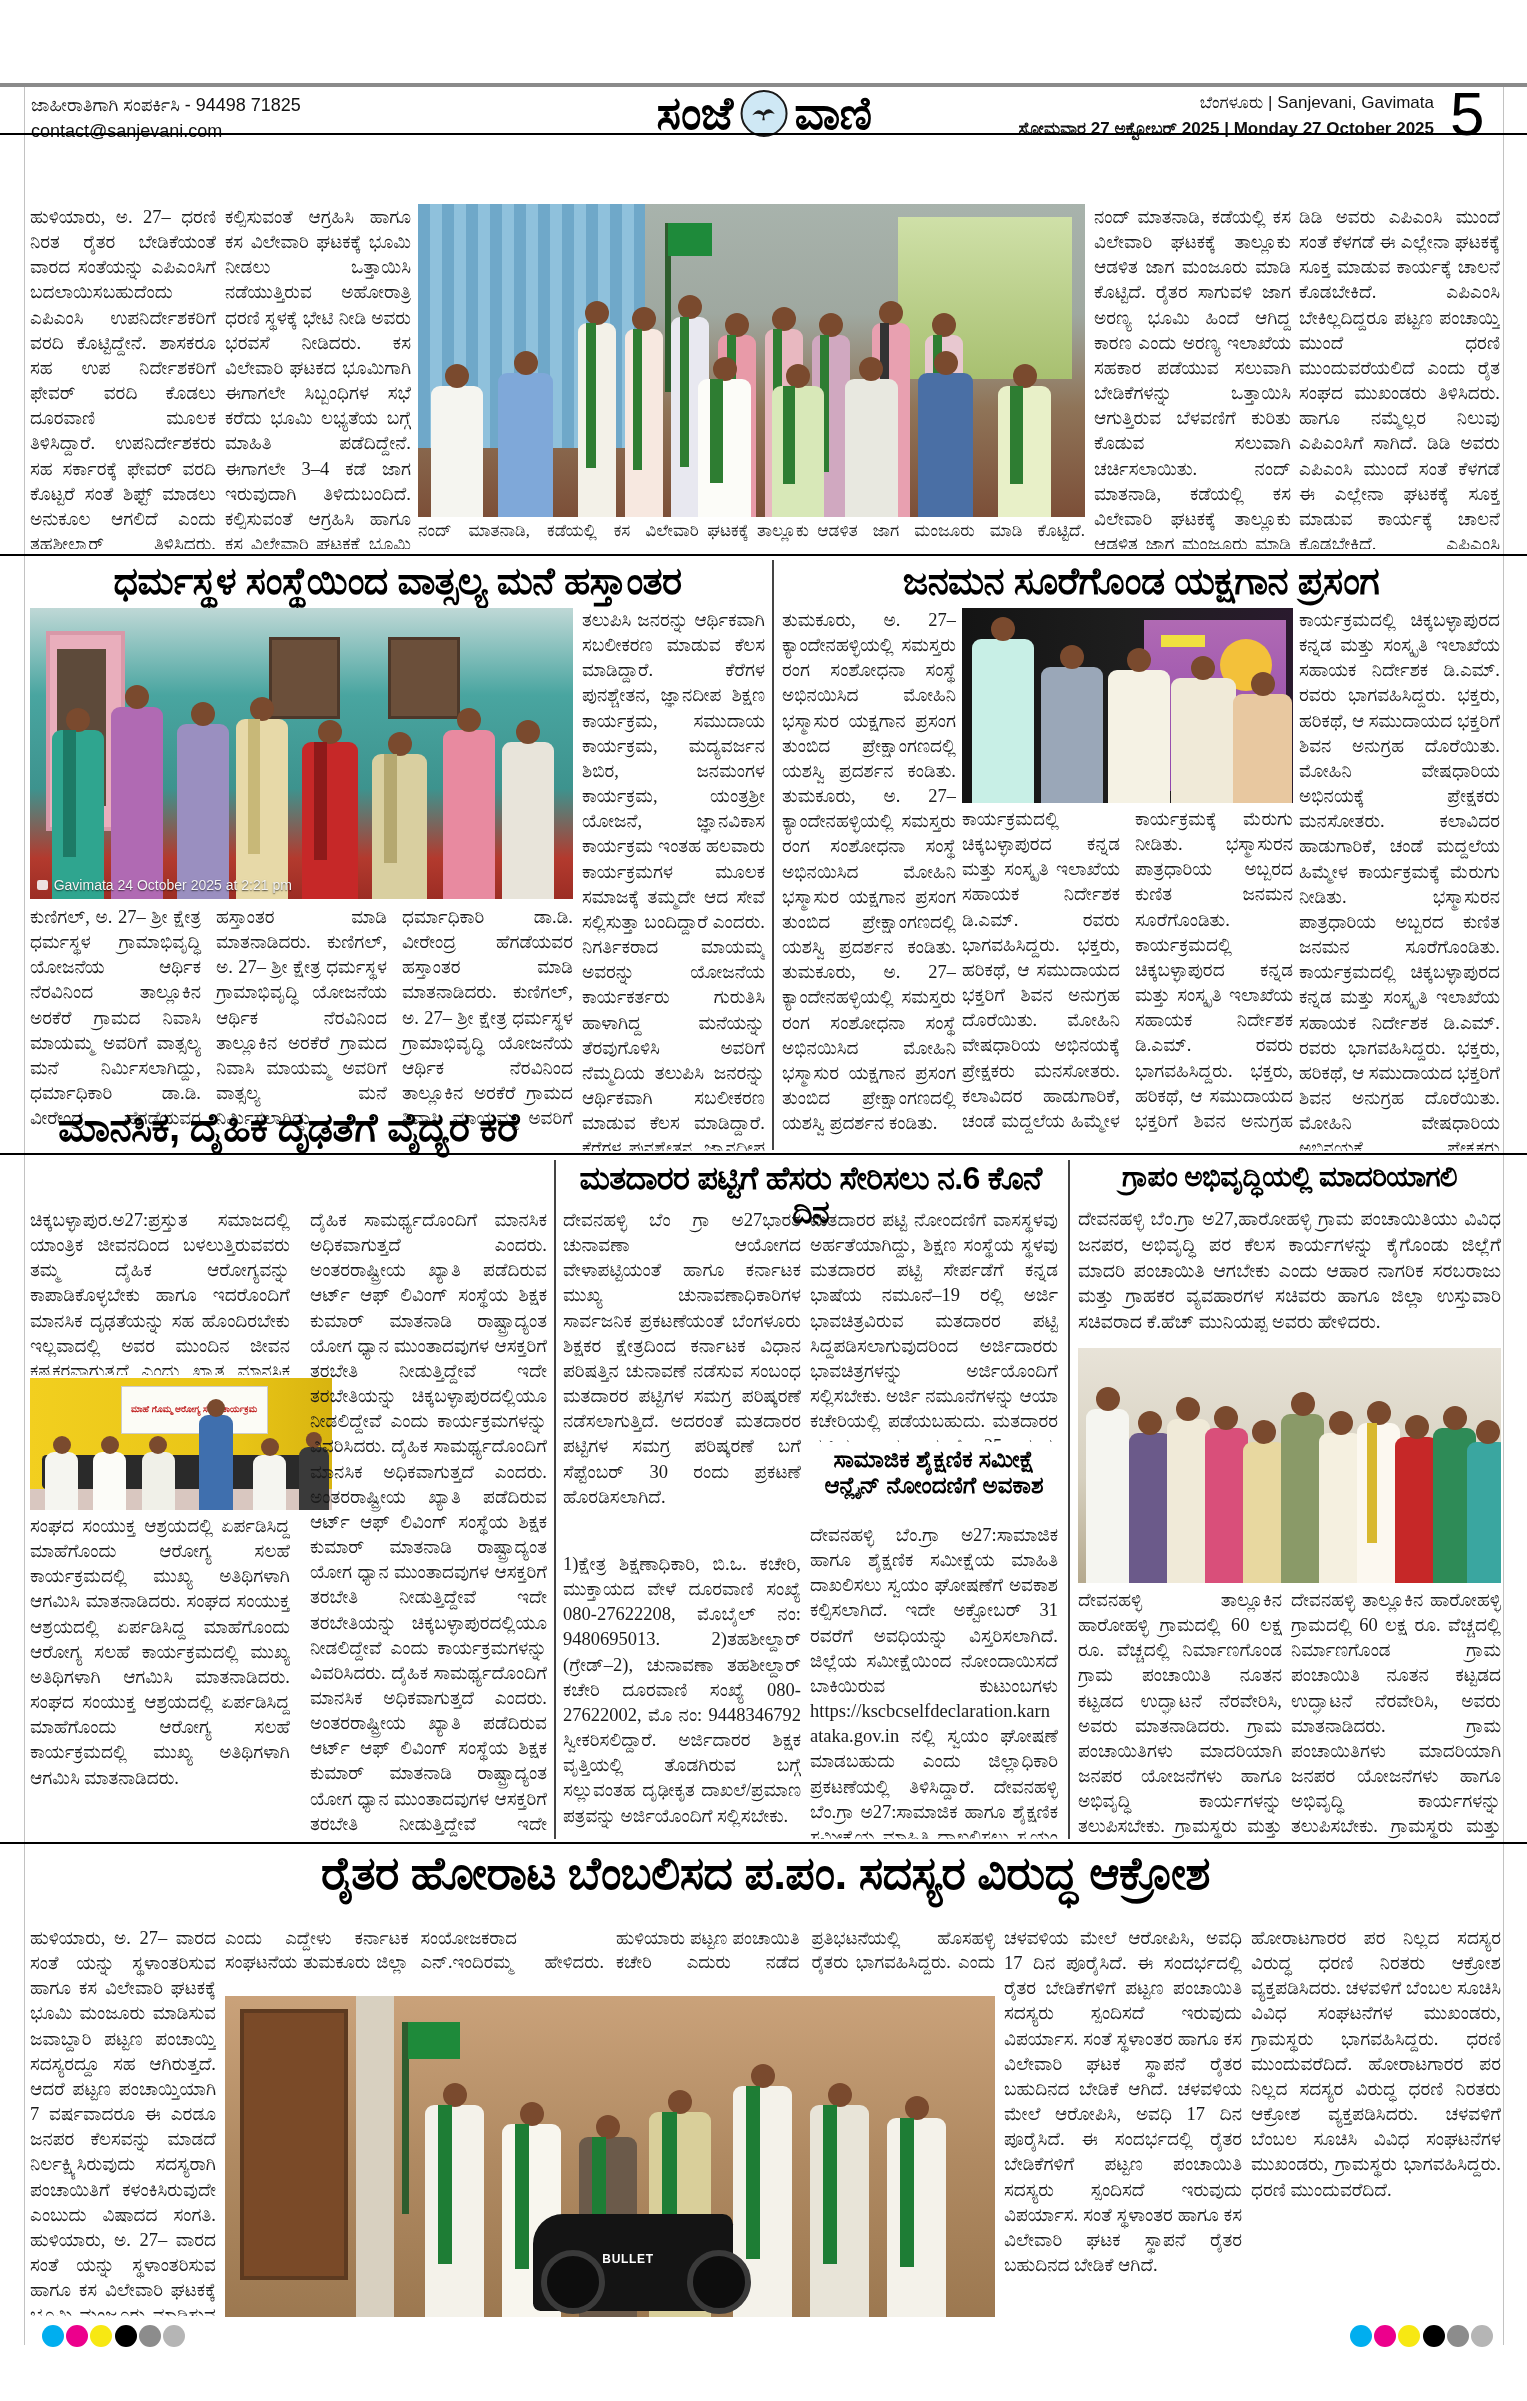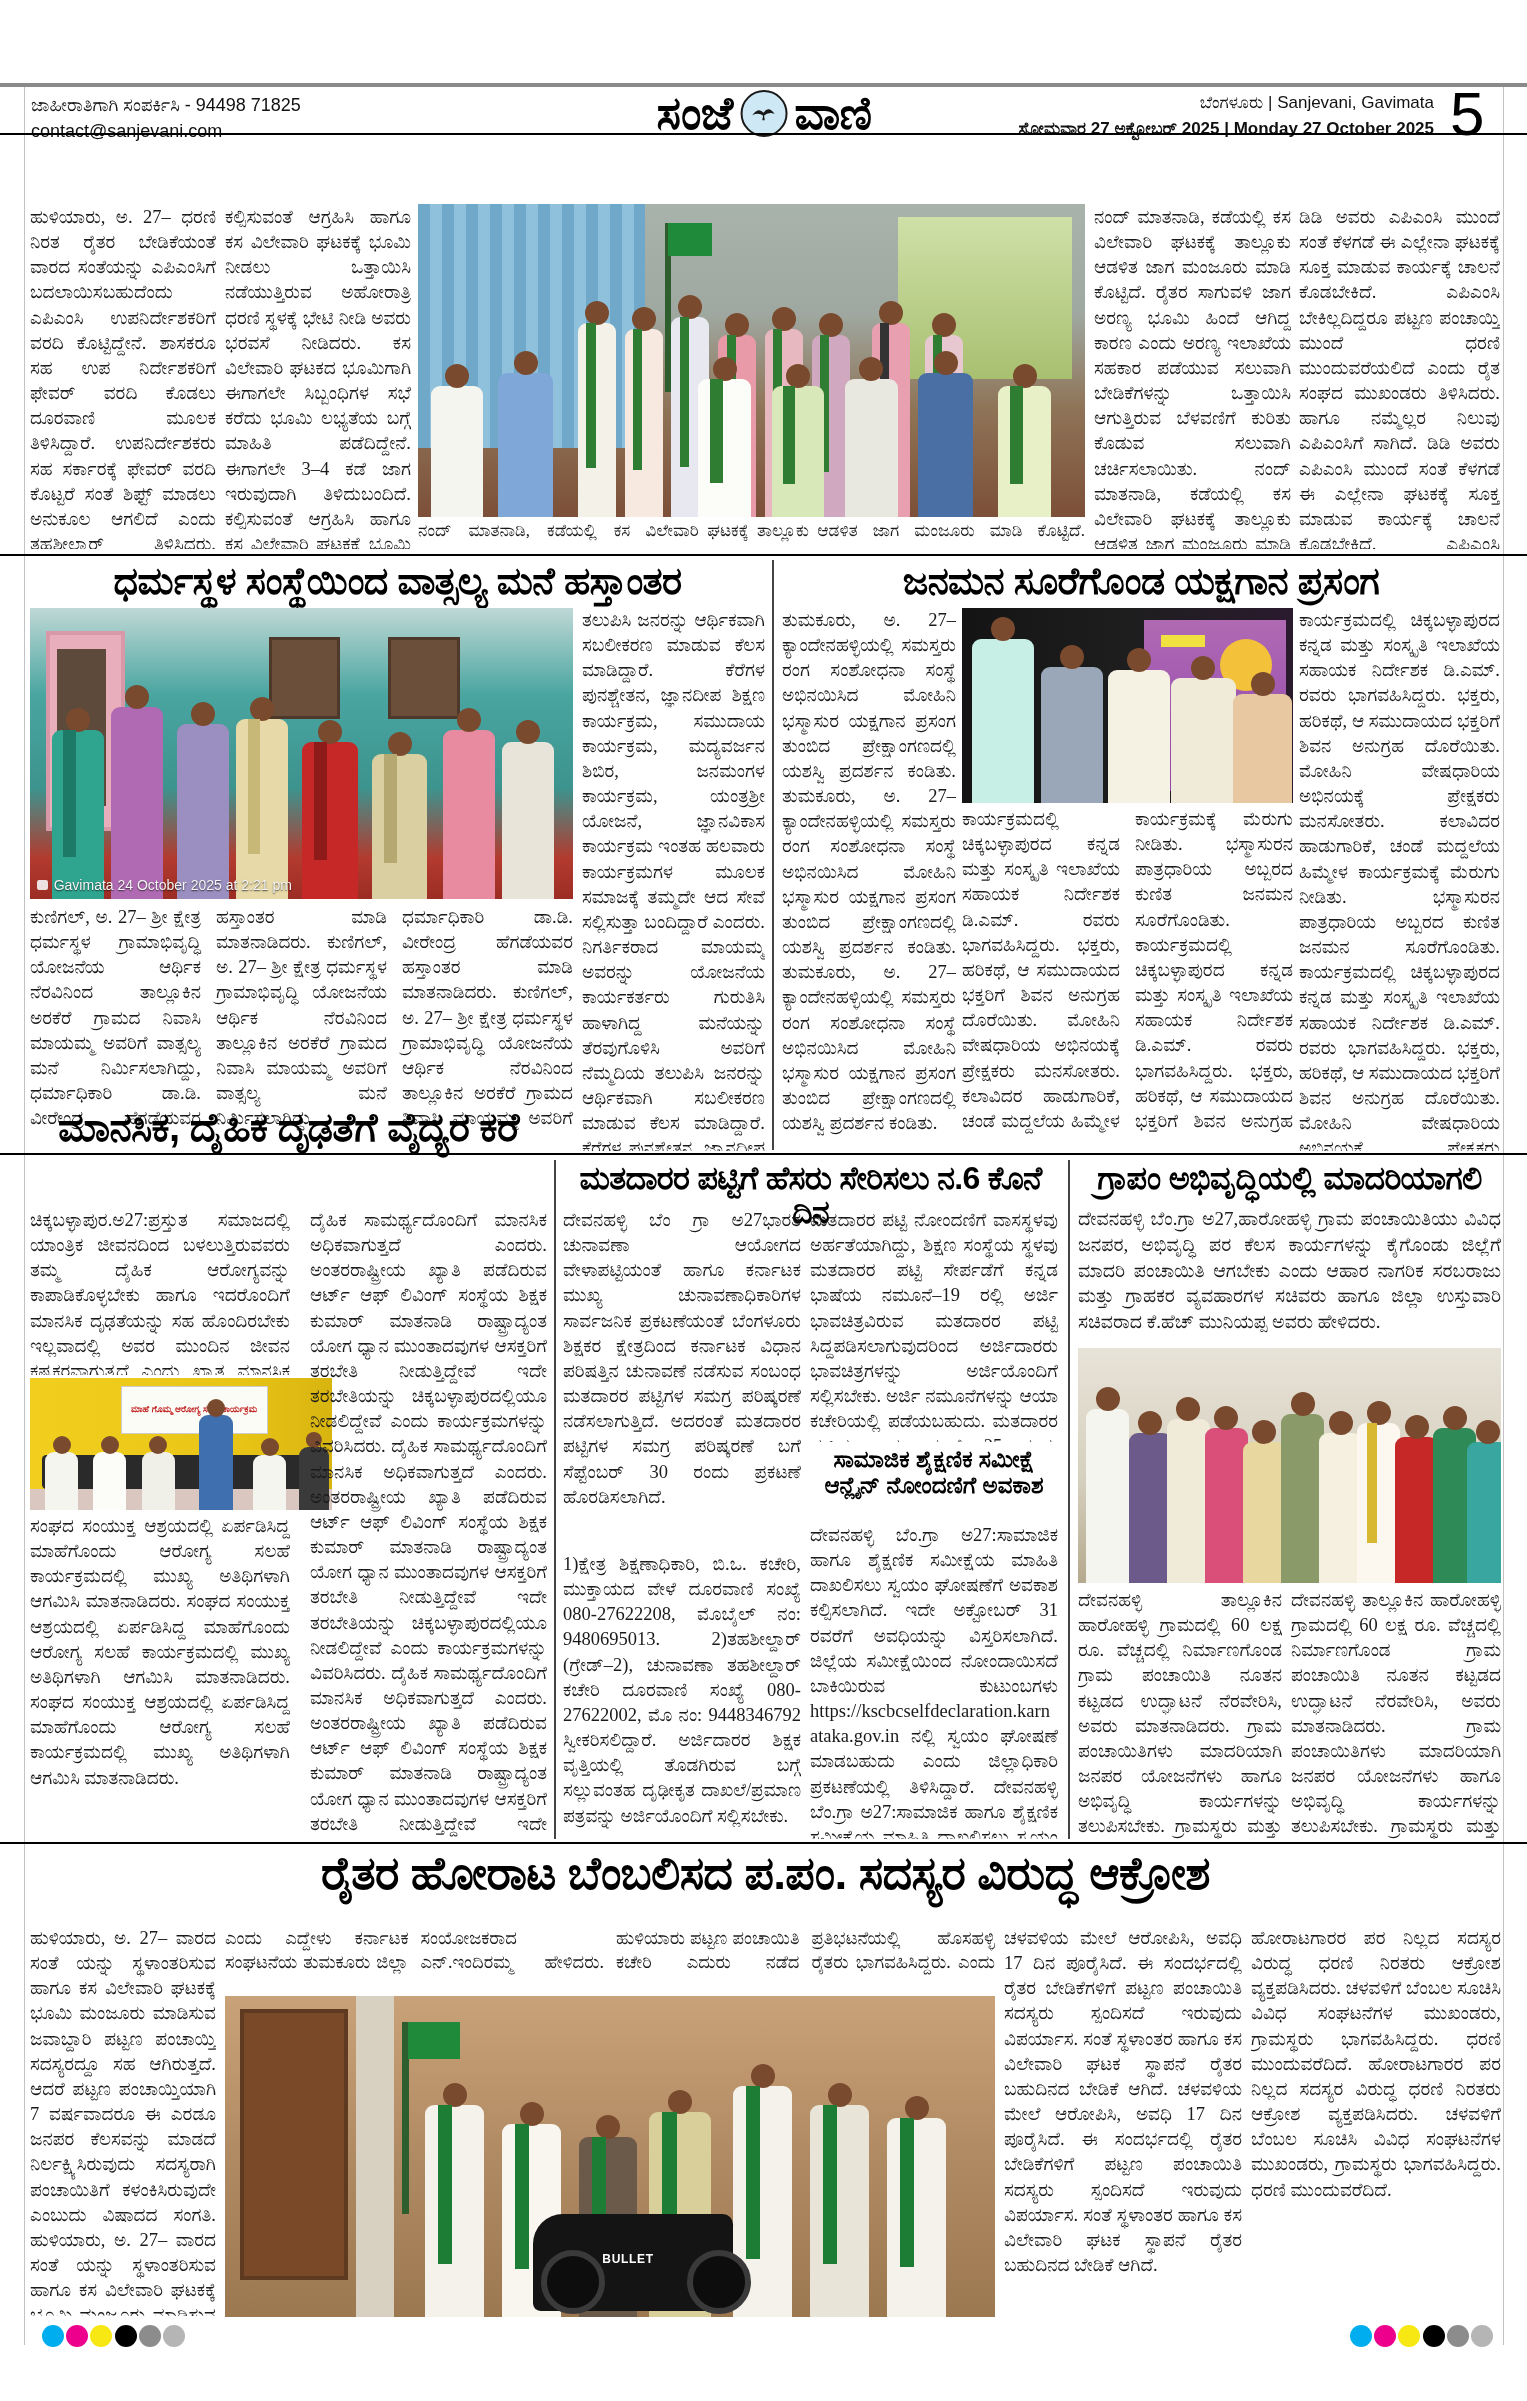--- a/index.html
+++ b/index.html
@@ -278,21 +278,21 @@
 
   <div class="abs col" style="left:810px;top:1208px;width:248px;height:234px">ಮತದಾರರ ಪಟ್ಟಿ ನೋಂದಣಿಗೆ ವಾಸಸ್ಥಳವು ಅರ್ಹತೆಯಾಗಿದ್ದು, ಶಿಕ್ಷಣ ಸಂಸ್ಥೆಯ ಸ್ಥಳವು ಮತದಾರರ ಪಟ್ಟಿ ಸೇರ್ಪಡೆಗೆ ಕನ್ನಡ ಭಾಷೆಯ ನಮೂನೆ–19 ರಲ್ಲಿ ಅರ್ಜಿ ಭಾವಚಿತ್ರವಿರುವ ಮತದಾರರ ಪಟ್ಟಿ ಸಿದ್ದಪಡಿಸಲಾಗುವುದರಿಂದ ಅರ್ಜಿದಾರರು ಭಾವಚಿತ್ರಗಳನ್ನು ಅರ್ಜಿಯೊಂದಿಗೆ ಸಲ್ಲಿಸಬೇಕು. ಅರ್ಜಿ ನಮೂನೆಗಳನ್ನು ಆಯಾ ಕಚೇರಿಯಲ್ಲಿ ಪಡೆಯಬಹುದು. ಮತದಾರರ ಪಟ್ಟಿಯ ಅರ್ಹ ಸಂಖ್ಯೆ 25 ರಂದು ಪ್ರಕಟಿಸಲಾಗುತ್ತದೆ, ಅಕ್ಟೋಬರ್ 10 ರಿಂದ ಕಾಲಾವಧಿ ಆರಂಭವಾಗಿದೆ.</div>
   <div class="abs" style="left:810px;top:1446px;width:248px;height:71px">
     <div class="boxhead">ಸಾಮಾಜಿಕ ಶೈಕ್ಷಣಿಕ ಸಮೀಕ್ಷೆ</div>
     <div class="boxhead">ಆನ್ಲೈನ್ ನೋಂದಣಿಗೆ ಅವಕಾಶ</div>
   </div>
   <div class="abs col" style="left:810px;top:1523px;width:248px;height:316px">ದೇವನಹಳ್ಳಿ ಬೆಂ.ಗ್ರಾ ಅ27:ಸಾಮಾಜಿಕ ಹಾಗೂ ಶೈಕ್ಷಣಿಕ ಸಮೀಕ್ಷೆಯ ಮಾಹಿತಿ ದಾಖಲಿಸಲು ಸ್ವಯಂ ಘೋಷಣೆಗೆ ಅವಕಾಶ ಕಲ್ಪಿಸಲಾಗಿದೆ. ಇದೇ ಅಕ್ಟೋಬರ್ 31 ರವರೆಗೆ ಅವಧಿಯನ್ನು ವಿಸ್ತರಿಸಲಾಗಿದೆ. ಜಿಲ್ಲೆಯ ಸಮೀಕ್ಷೆಯಿಂದ ನೋಂದಾಯಿಸದೆ ಬಾಕಿಯಿರುವ ಕುಟುಂಬಗಳು https://kscbcselfdeclaration.karnataka.gov.in ನಲ್ಲಿ ಸ್ವಯಂ ಘೋಷಣೆ ಮಾಡಬಹುದು ಎಂದು ಜಿಲ್ಲಾಧಿಕಾರಿ ಪ್ರಕಟಣೆಯಲ್ಲಿ ತಿಳಿಸಿದ್ದಾರೆ. ದೇವನಹಳ್ಳಿ ಬೆಂ.ಗ್ರಾ ಅ27:ಸಾಮಾಜಿಕ ಹಾಗೂ ಶೈಕ್ಷಣಿಕ ಸಮೀಕ್ಷೆಯ ಮಾಹಿತಿ ದಾಖಲಿಸಲು ಸ್ವಯಂ ಘೋಷಣೆಗೆ ಅವಕಾಶ ಕಲ್ಪಿಸಲಾಗಿದೆ. ಇದೇ ಅಕ್ಟೋಬರ್ 31 ರವರೆಗೆ ಅವಧಿಯನ್ನು ವಿಸ್ತರಿಸಲಾಗಿದೆ. ಜಿಲ್ಲೆಯ ಸಮೀಕ್ಷೆಯಿಂದ ನೋಂದಾಯಿಸದೆ ಬಾಕಿಯಿರುವ ಕುಟುಂಬಗಳು https://kscbcselfdeclaration.karnataka.gov.in ನಲ್ಲಿ ಸ್ವಯಂ ಘೋಷಣೆ ಮಾಡಬಹುದು ಎಂದು ಜಿಲ್ಲಾಧಿಕಾರಿ ಪ್ರಕಟಣೆಯಲ್ಲಿ ತಿಳಿಸಿದ್ದಾರೆ.</div>
 
   <div class="vrule" style="left:1068px;top:1160px;height:679px"></div>
 
-  <div class="abs hl" style="left:1078px;top:1162px;width:423px;font-size:32px">ಗ್ರಾಪಂ ಅಭಿವೃದ್ಧಿಯಲ್ಲಿ ಮಾದರಿಯಾಗಲಿ</div>
+  <div class="abs hl" style="left:1078px;top:1162px;width:423px;font-size:28px">ಗ್ರಾಪಂ ಅಭಿವೃದ್ಧಿಯಲ್ಲಿ ಮಾದರಿಯಾಗಲಿ</div>
 
   <div class="abs col" style="left:1078px;top:1206px;width:423px;height:139px;font-size:19px">ದೇವನಹಳ್ಳಿ ಬೆಂ.ಗ್ರಾ ಅ27,ಹಾರೋಹಳ್ಳಿ ಗ್ರಾಮ ಪಂಚಾಯಿತಿಯು ವಿವಿಧ ಜನಪರ, ಅಭಿವೃದ್ಧಿ ಪರ ಕೆಲಸ ಕಾರ್ಯಗಳನ್ನು ಕೈಗೊಂಡು ಜಿಲ್ಲೆಗೆ ಮಾದರಿ ಪಂಚಾಯಿತಿ ಆಗಬೇಕು ಎಂದು ಆಹಾರ ನಾಗರಿಕ ಸರಬರಾಜು ಮತ್ತು ಗ್ರಾಹಕರ ವ್ಯವಹಾರಗಳ ಸಚಿವರು ಹಾಗೂ ಜಿಲ್ಲಾ ಉಸ್ತುವಾರಿ ಸಚಿವರಾದ ಕೆ.ಹೆಚ್ ಮುನಿಯಪ್ಪ ಅವರು ಹೇಳಿದರು.</div>
 
   <div class="photo" style="left:1078px;top:1348px;width:423px;height:235px;background:linear-gradient(180deg,#e8e3d8 0%,#d6d0bf 55%,#b5a98e 100%)">
     <i class="p" style="left:2%;width:43px;height:74%;background:#f5f5f0">
         <span class="head"></span>
       </i>
     <i class="p" style="left:12%;width:43px;height:64%;background:#6b5a8a">
         <span class="head"></span>
       </i>

